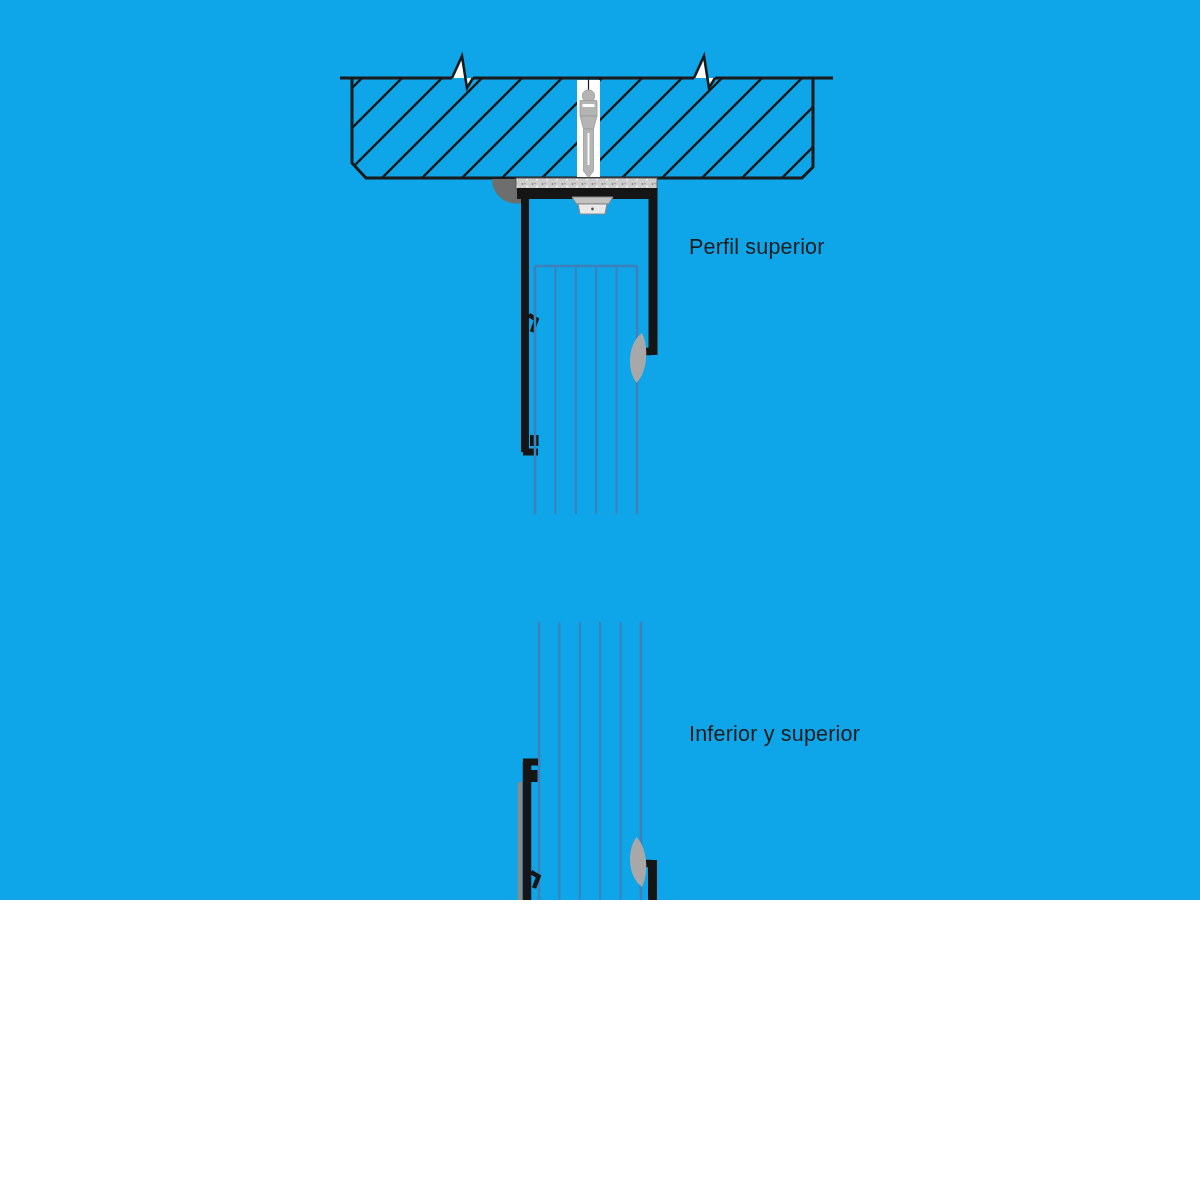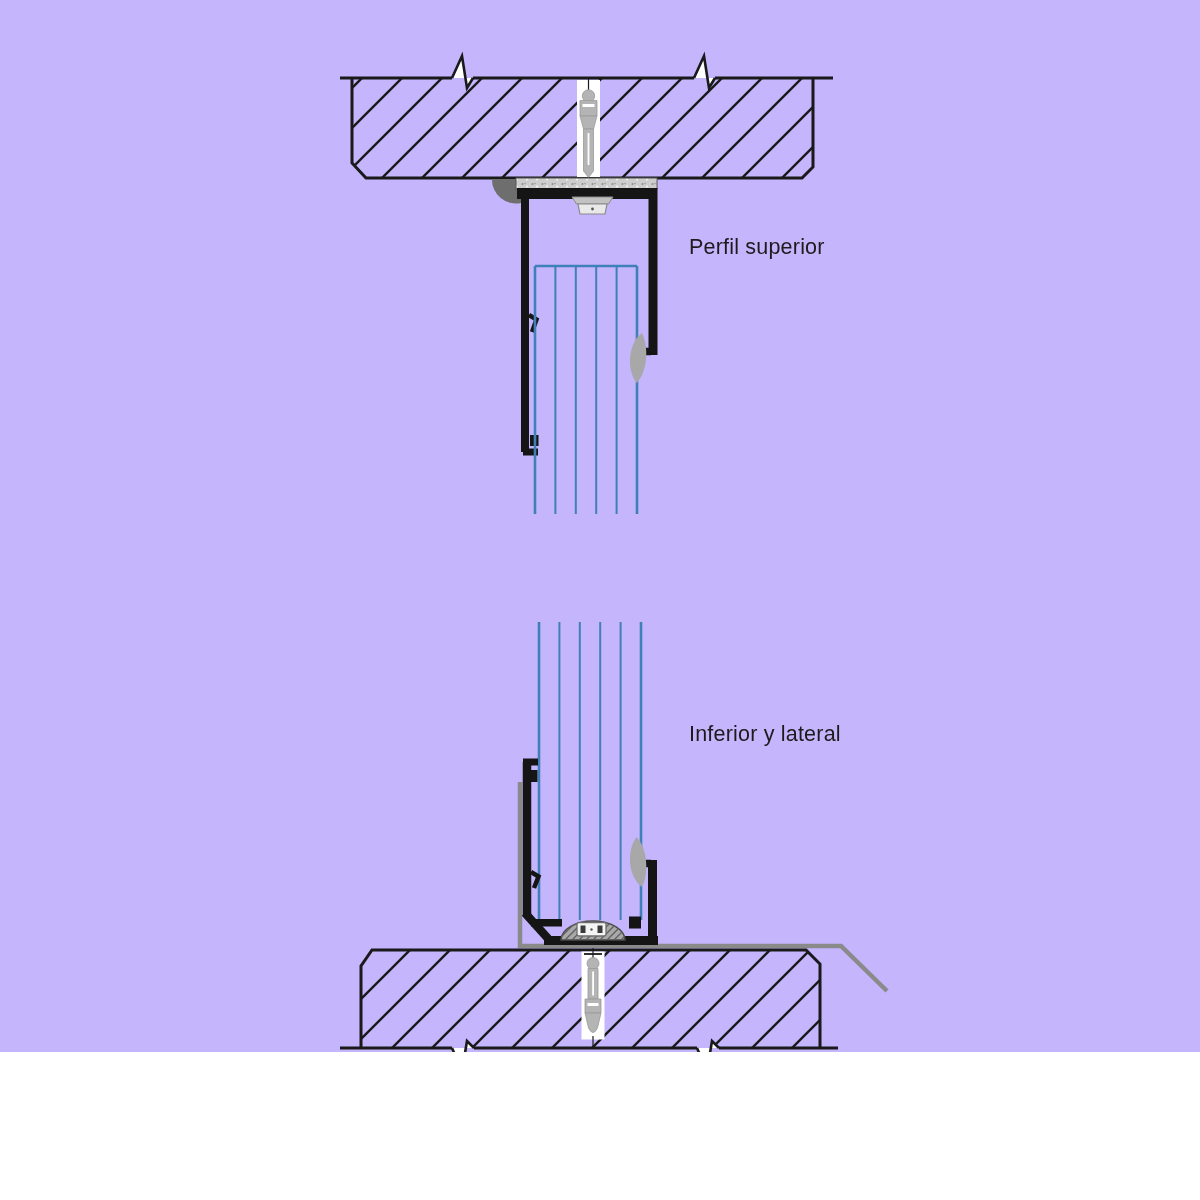--- a/index.html
+++ b/index.html
@@ -1,16 +1,16 @@
 <!DOCTYPE html>
 <html><head>
 <meta charset="utf-8">
 <style>
   html,body{margin:0;padding:0;background:#ffffff;}
-  .canvas{position:relative;width:1200px;height:1052px;background:#c4b5fd;overflow:hidden;
+  .canvas{position:relative;width:1200px;height:900px;background:#0ea5e9;overflow:hidden;
           font-family:"Liberation Sans", sans-serif;}
   .drawing{position:absolute;left:0;top:0;}
   .label{position:absolute;color:#1c1c1c;font-size:21.5px;letter-spacing:0.2px;white-space:nowrap;}
   #label-top{left:689px;top:235px;}
   #label-bottom{left:689px;top:722px;}
 </style>
 </head>
 <body>
 
 <div class="canvas">
@@ -134,15 +134,15 @@
       <rect x="592.2" y="971.5" width="1.8" height="24" fill="#ffffff"></rect>
       <path d="M585,999 L601,999 L601,1013 L585,1013 Z" fill="#b4b4b4" stroke="#9a9a9a" stroke-width="0.8"></path>
       <rect x="587.5" y="1003" width="11" height="3" fill="#ffffff"></rect>
       <path d="M585,1013 L601,1013 L597.5,1028 Q593,1037 588.5,1028 Z" fill="#b4b4b4" stroke="#9a9a9a" stroke-width="0.8"></path>
       <path d="M593,1036 L593,1048" stroke="#1a1a1a" stroke-width="1.2"></path>
     </g>
   </g>
 </svg>
 
 <div class="label" id="label-top">Perfil superior</div>
-<div class="label" id="label-bottom">Inferior y lateral</div>
+<div class="label" id="label-bottom">Inferior y superior</div>
 
 </div>
 
 </body></html>

